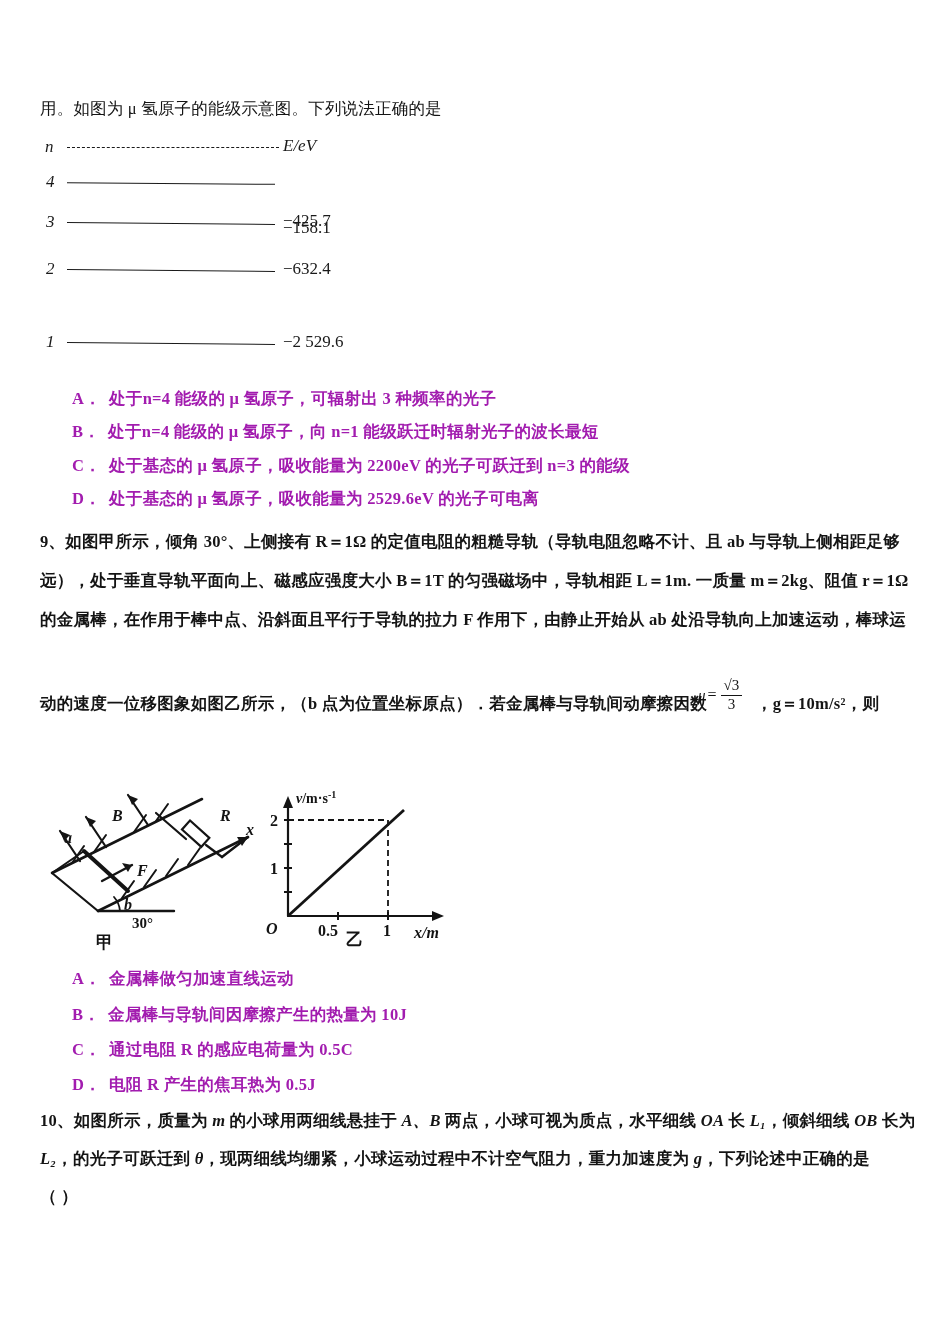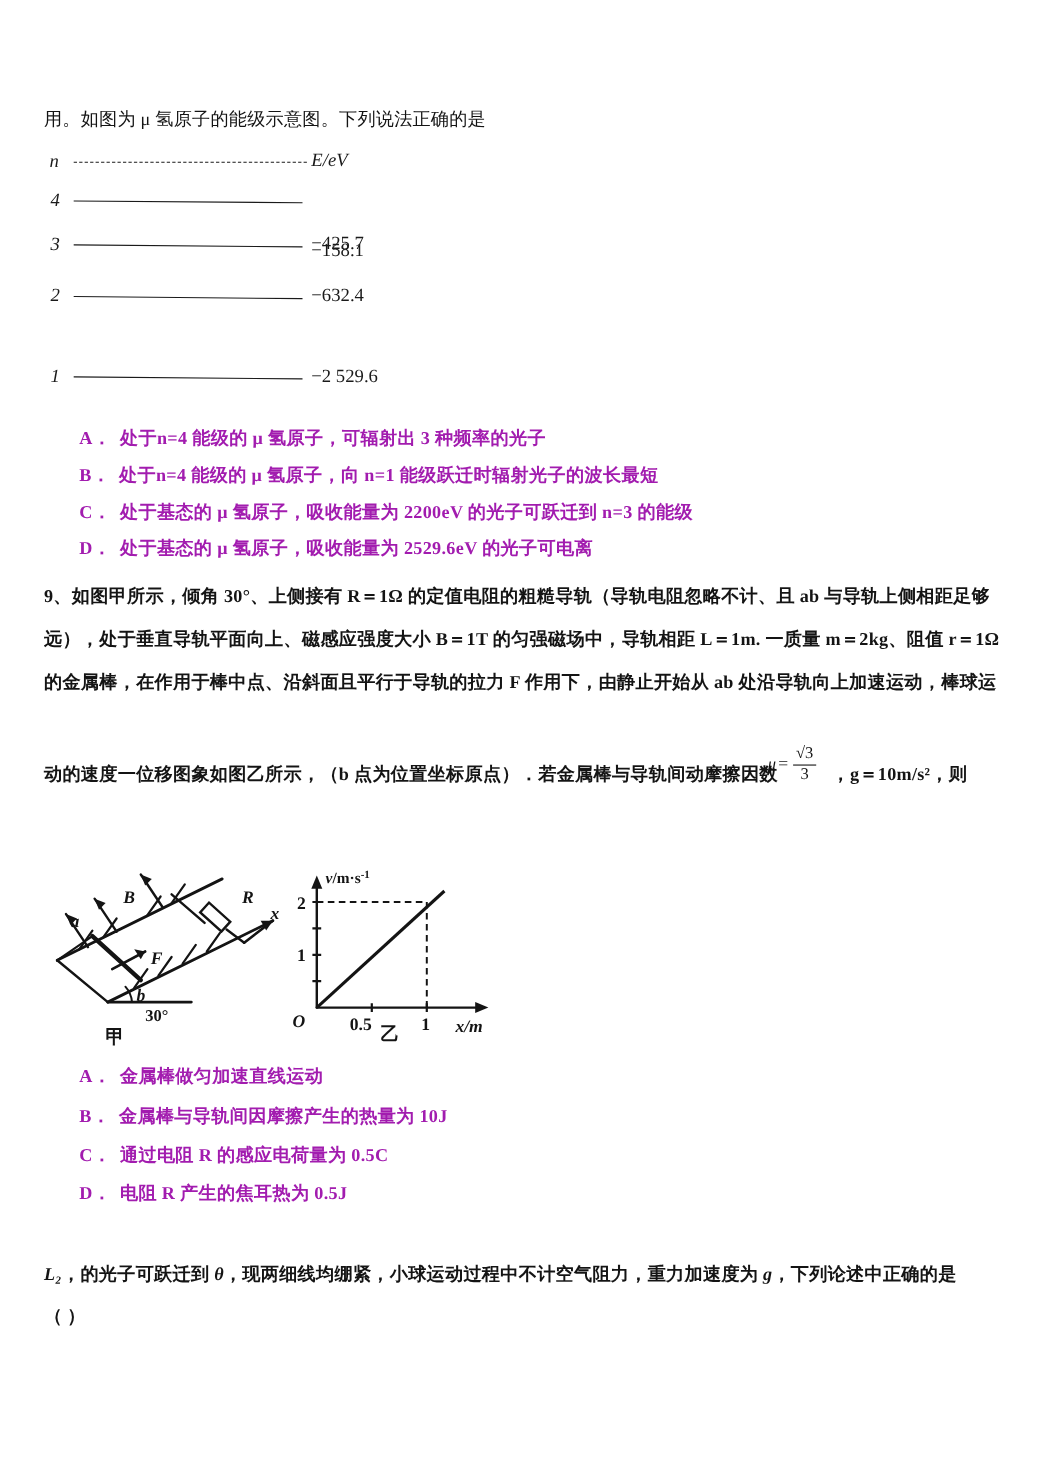--- a/index.html
+++ b/index.html
@@ -321,20 +321,23 @@
   <div class="opt" style="left:40px; top:1004px;">
     <span class="lbl">B．</span><span>金属棒与导轨间因摩擦产生的热量为 10J</span>
   </div>
   <div class="opt" style="left:40px; top:1039px;">
     <span class="lbl">C．</span><span>通过电阻 R 的感应电荷量为 0.5C</span>
   </div>
   <div class="opt" style="left:40px; top:1074px;">
     <span class="lbl">D．</span><span>电阻 R 产生的焦耳热为 0.5J</span>
   </div>
 
+  <div class="qtext" style="left:40px; top:1110px;">
+    <span>10、如图所示，质量为 </span><span class="ital">m</span><span> 的小球用两细线悬挂于 </span><span class="ital">A、B</span><span> 两点，小球可视为质点，水平细线 </span><span class="ital">OA</span><span> 长 </span><span class="ital">L₁</span><span>，倾斜细线 </span><span class="ital">OB</span><span> 长为</span>
+  </div>
 
   <div class="qtext" style="left:40px; top:1148px;">
     <span class="ital">L₂</span><span>，的光子可跃迁到 </span><span class="ital">θ</span><span>，现两细线均绷紧，小球运动过程中不计空气阻力，重力加速度为 </span><span class="ital">g</span><span>，下列论述中正确的是</span>
   </div>
 
   <div class="qtext" style="left:40px; top:1186px;">（      ）</div>
 
 </div>
 
 </body></html>

